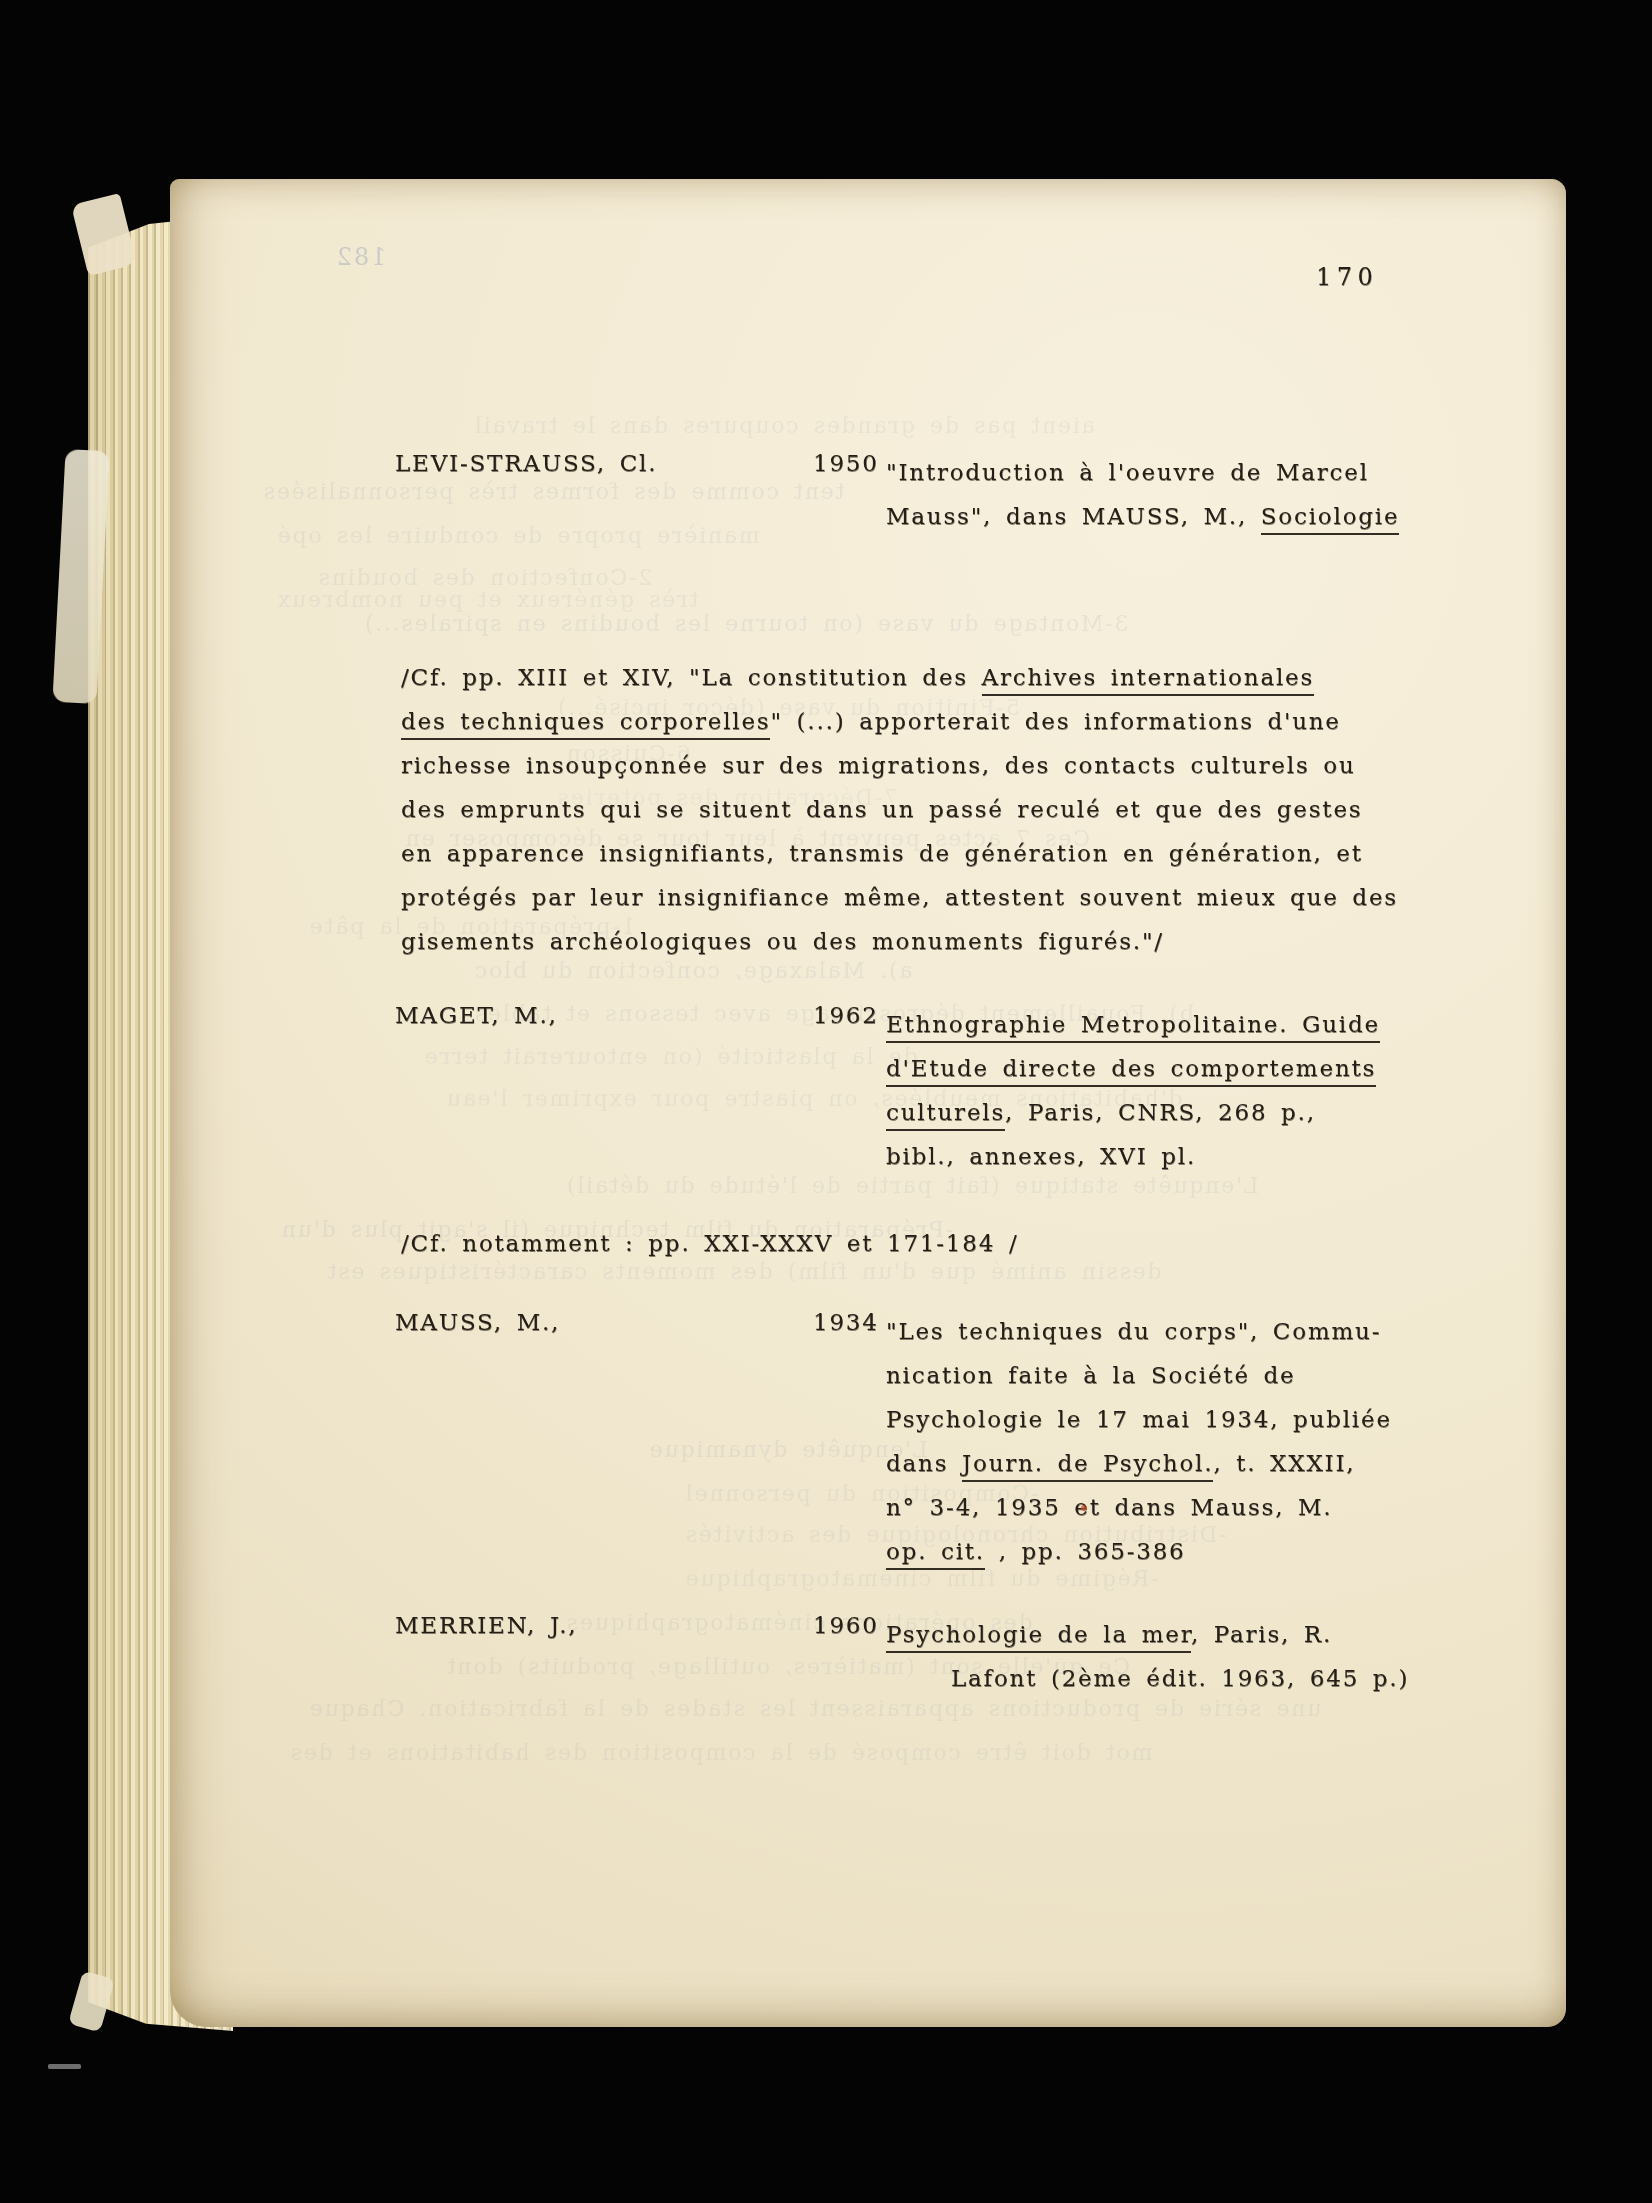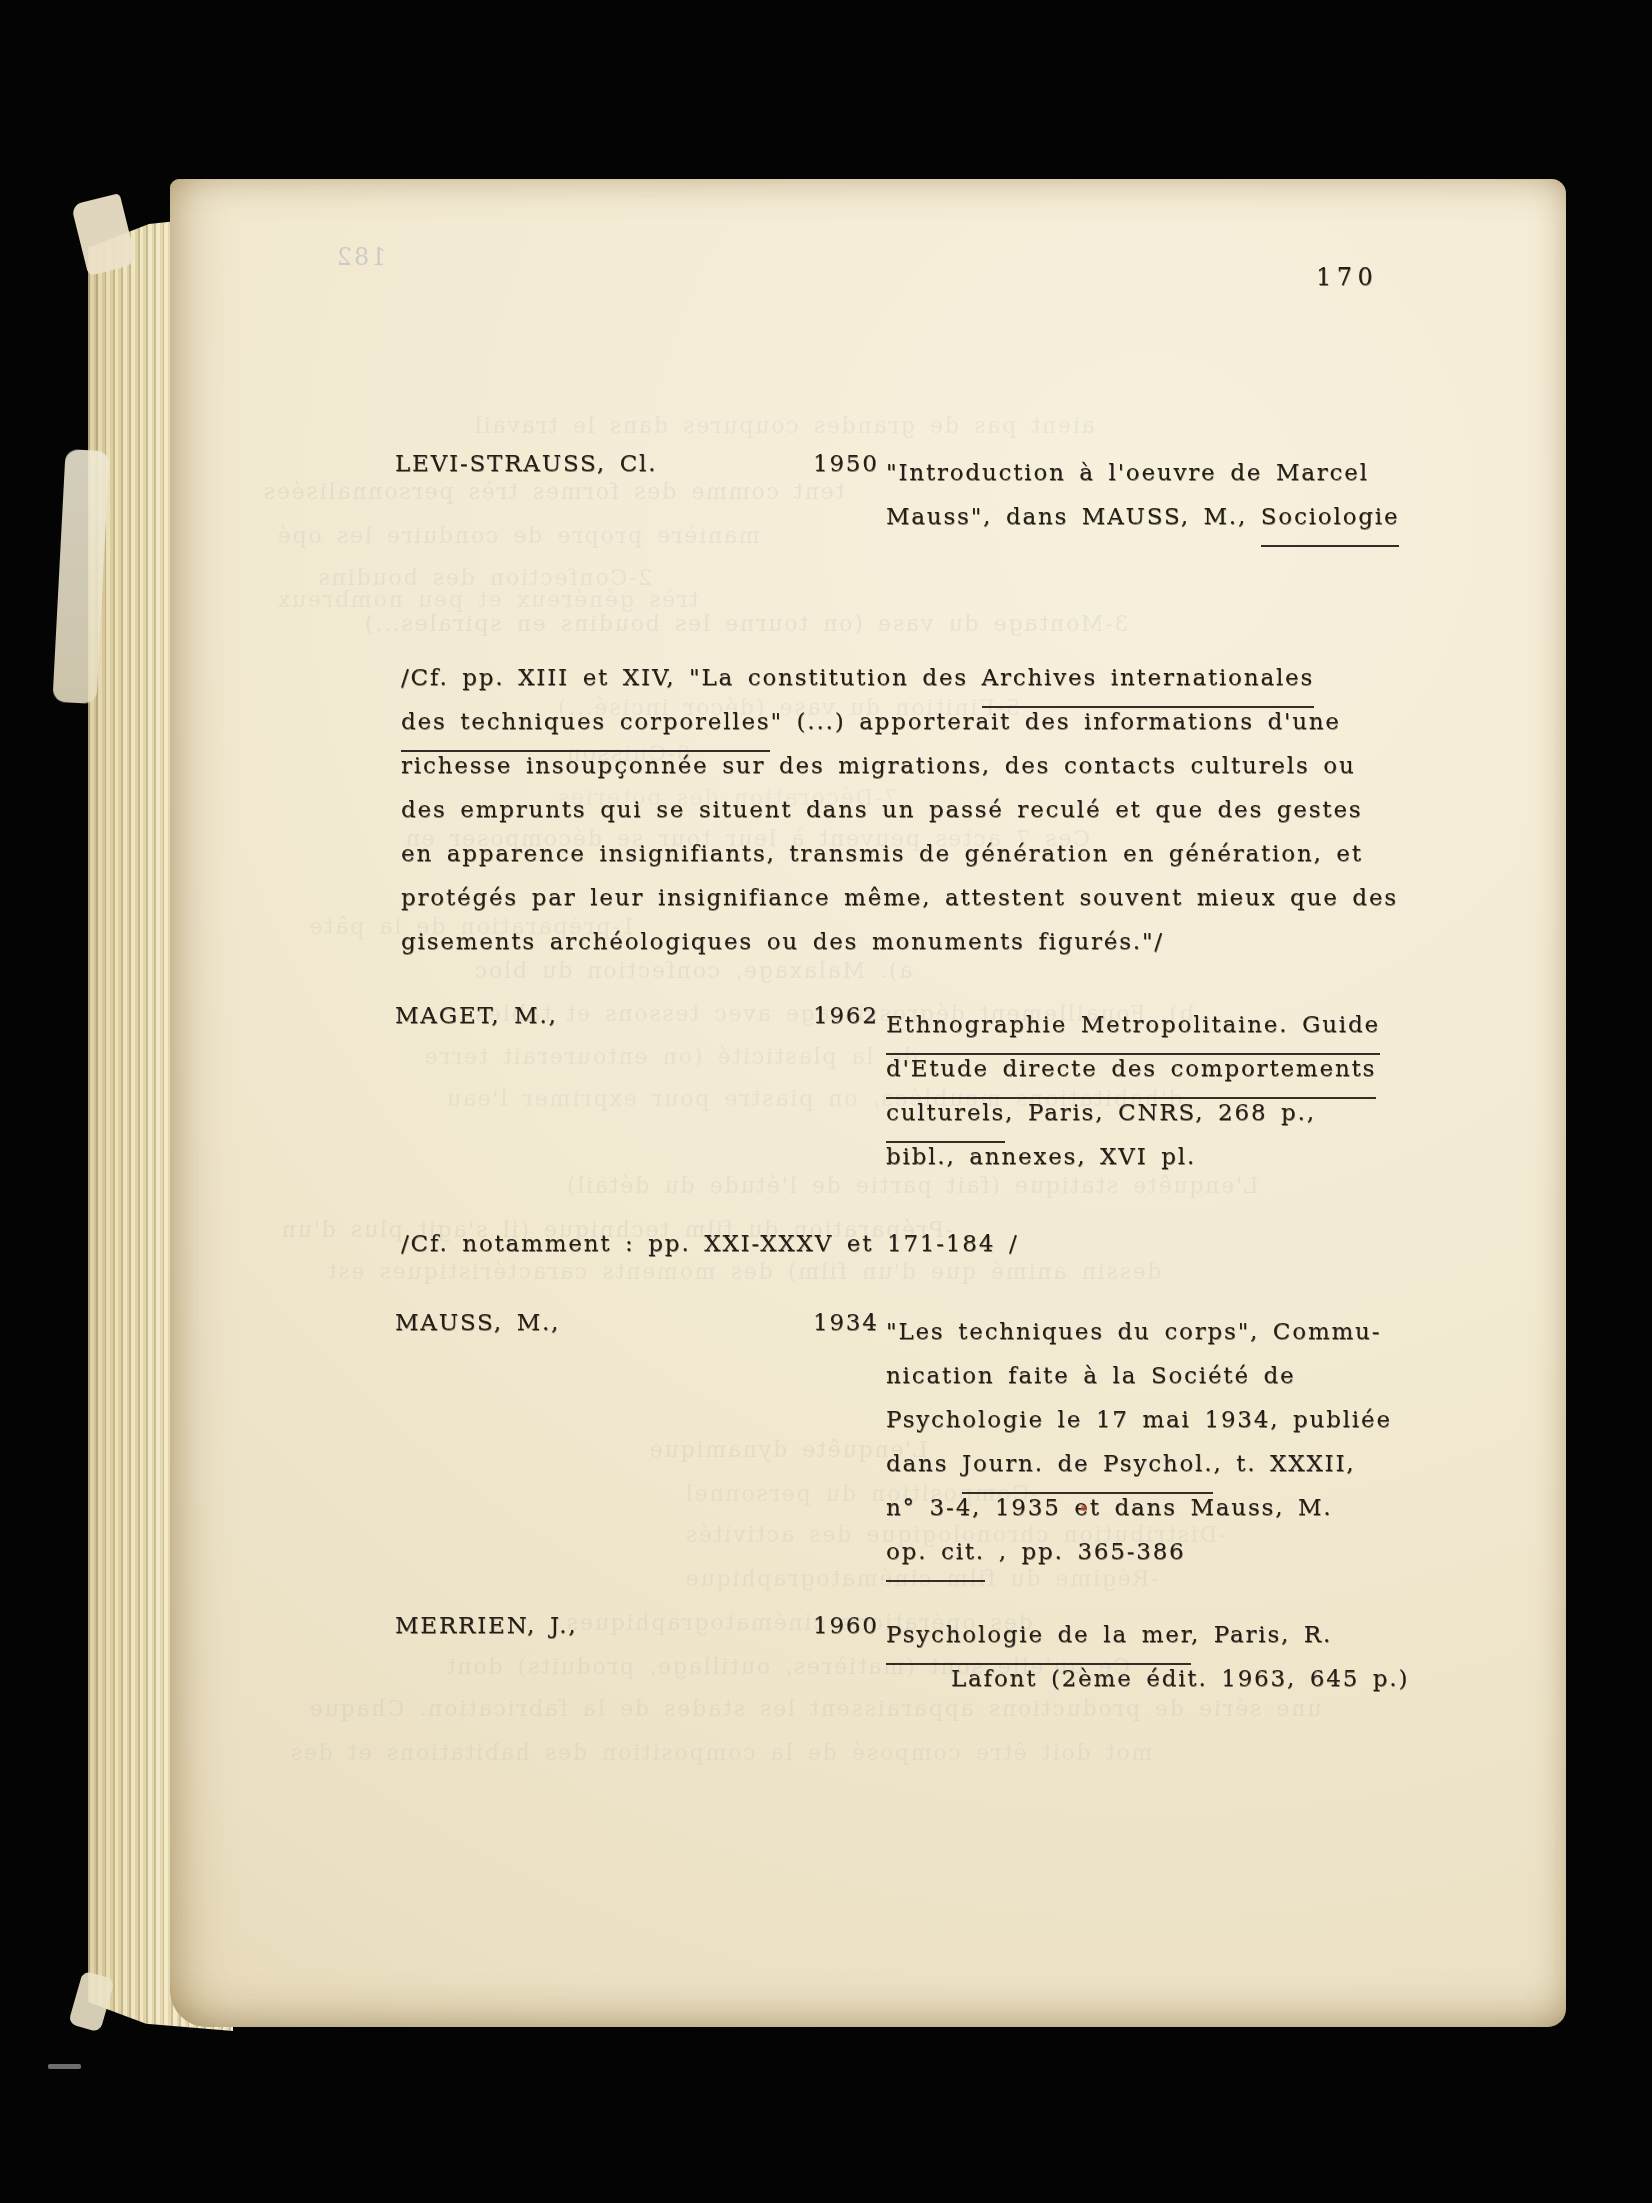--- a/index.html
+++ b/index.html
@@ -41,21 +41,21 @@
     font-size:22px;letter-spacing:1.8px;word-spacing:4.6px;white-space:pre;
   }
   .content{position:absolute;inset:0;color:var(--ink);font-size:23px;letter-spacing:1.8px;word-spacing:4.6px;
     text-shadow:0.4px 0.6px 0.6px rgba(40,32,22,.55);}
   .page-number{position:absolute;left:1146px;top:84px;font-size:24px;letter-spacing:5.5px;}
   .block{position:absolute;left:0;width:100%;}
   .author,.year,.body{position:absolute;top:0;white-space:pre;}
   .author{left:225px;} .year{left:643px;} .body{left:716px;}
   .note .body{left:231px;}
   .line{height:44px;line-height:44px;white-space:pre;}
-  .u{border-bottom:2.4px solid rgba(30,24,17,.9);padding-bottom:16px;}
+  .u{border-bottom:2.4px solid rgba(30,24,17,.9);padding-bottom:4px;}
   .dot{position:absolute;left:911px;top:1326px;width:6.4px;height:6.4px;border-radius:50%;background:#c4512e;opacity:.75;}
 </style>
 </head>
 <body>
 
 <div class="scene">
   <div class="page-stack"></div>
   <div class="tape tape-top"></div>
   <div class="tape tape-left"></div>
   <div class="tape tape-bottom"></div>

